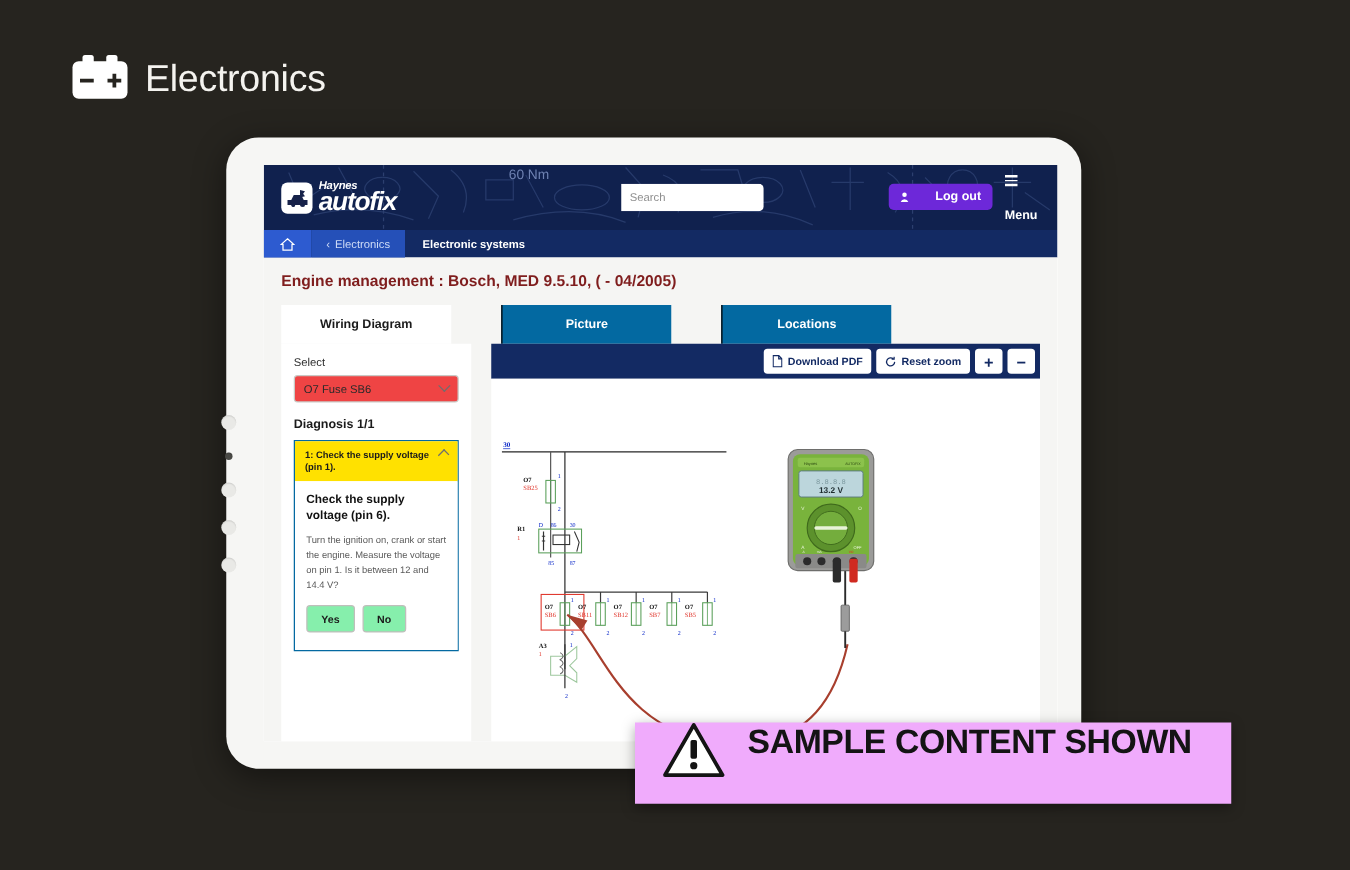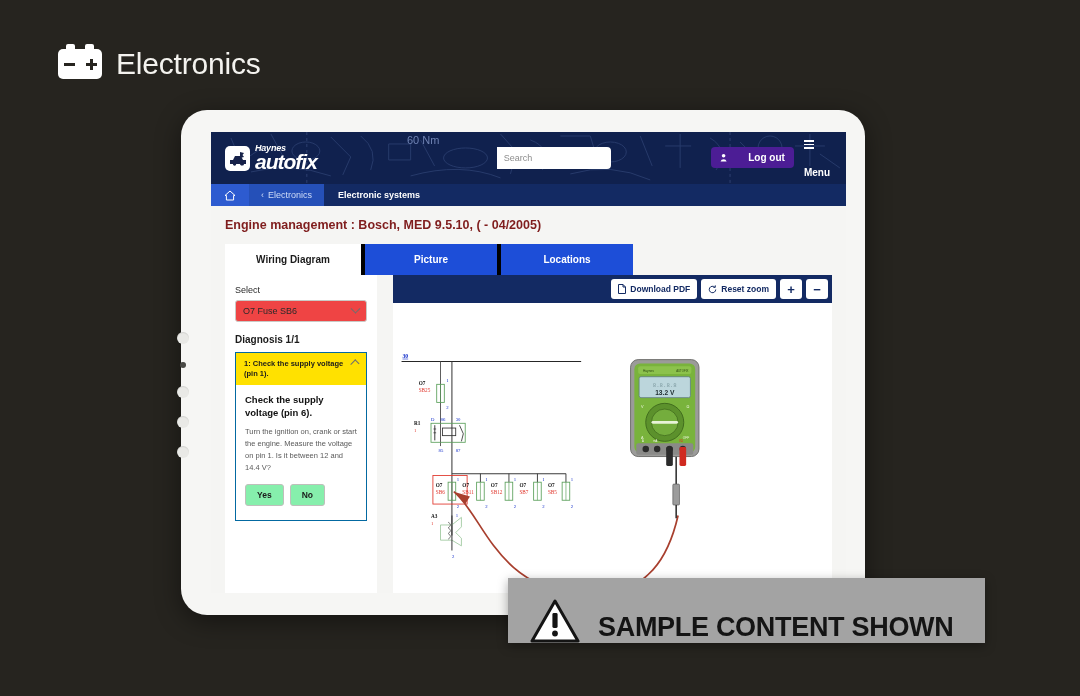--- a/index.html
+++ b/index.html
@@ -95,46 +95,46 @@
   .search-input {
     width: 114px; background: #fff; display: flex; align-items: center;
     padding: 0 7px; font-size: 9px; color: #8d8d8d;
   }
   .chev { width: 7px; height: 7px; border-right: 1.2px solid #6e6e6e;
           border-bottom: 1.2px solid #6e6e6e; transform: rotate(45deg) translate(-2px,-2px); }
   .chev.up { transform: rotate(-135deg) translate(-1px,-1px); }
 
   .hdr-right { margin-left: auto; display: flex; align-items: center; gap: 10px; z-index: 2; padding-right: 6px;}
   .logout-btn {
-    background: #4c1d95; color: #fff; font-size: 10px; font-weight: bold;
+    background: #6d28d9; color: #fff; font-size: 10px; font-weight: bold;
     border-radius: 4px; padding: 5px 9px; display: flex; align-items: center; gap: 19px;
   }
   .menu-btn { color: #fff; font-size: 10px; font-weight: bold; display: flex; align-items: flex-start; gap: 16px; flex-direction: column; }
   .hamburger { display:inline-block; width: 10px; }
   .hamburger span { display:block; height:1.4px; background:#fff; margin:2px 0; }
 
   
   .crumbs { height: 22px; background: #132a63; display: flex; align-items: stretch; font-size: 9px; }
   .crumb-home { width: 38px; background: #2d5bd0; display: flex; align-items: center; justify-content: center; }
   .crumb-back {
     background: #2550b8; color: #cfdcf7; display: flex; align-items: center;
     gap: 4px; padding: 0 12px;
   }
   .crumb-cur { color: #fff; font-weight: bold; display: flex; align-items: center; padding: 0 14px; }
 
   
   .content { background: #f5f5f3; padding: 12px 14px 0 14px; height: calc(100% - 74px); }
   .doc-title { font-size: 12.5px; font-weight: bold; color: #7f1d1d; margin-bottom: 12px; }
 
-  .tabs { display: flex; }
+  .tabs { display: flex; gap: 40px; }
   .tab {
     font-size: 10px; font-weight: bold; padding: 10px 0; width: 136px;
     text-align: center; color: #1b1b1b; background: #fff;
   }
-  .tab.blue { background: #1d4ed8; color: #fff; border-left: 4px solid #000000; }
+  .tab.blue { background: #0369a1; color: #fff; border-left: 1px solid #000000; }
 
   .panel-row { display: flex; gap: 16px; height: 100%; }
   .left-col { width: 152px; background: #fff; padding: 10px 10px 0 10px; }
   .label-sm { font-size: 9px; color: #2a2a2a; margin-bottom: 5px; }
   .select-box {
     border: 1px solid #c9c9c5; border-radius: 3px; height: 22px;
     display: flex; align-items: center; justify-content: space-between;
     padding: 0 7px; font-size: 9px; color: #2a2a2a; background: #ef4444;
   }
   .diag-title { font-size: 10px; font-weight: bold; color: #1b1b1b; margin: 12px 0 7px; }
@@ -162,21 +162,21 @@
     background: #fff; border-radius: 3px; height: 20px; display: flex;
     align-items: center; gap: 4px; padding: 0 7px;
     font-size: 8.5px; font-weight: bold; color: #132a63;
   }
   .vbtn.sq { width: 22px; justify-content: center; font-size: 13px; padding: 0; }
   .canvas { background: #fff; height: calc(100% - 28px); position: relative; overflow: hidden; }
 
   
   .sample-banner {
     position: absolute; left: 508px; top: 578px; width: 477px; height: 65px;
-    background: #a3a3a3; display: flex; align-items: flex-end; gap: 18px;
+    background: #f0abfc; display: flex; align-items: flex-start; gap: 18px;
     padding-left: 22px; box-shadow: 0 3px 10px rgba(0,0,0,.35);
   }
   .sample-text { font-size: 27px; font-weight: bold; color: #141414; letter-spacing: -0.3px; }
 </style>
 </head>
 <body>
 
 <div class="page-heading">
   <span class="battery-icon">
     <span class="bt-minus"></span>

